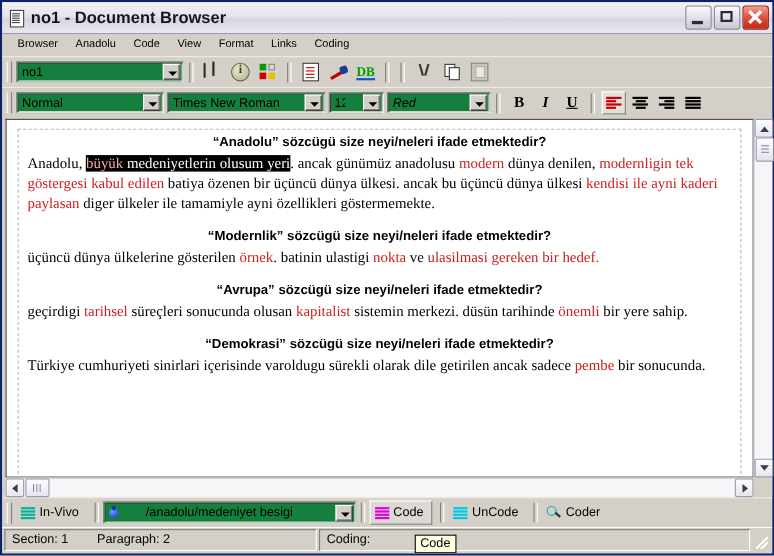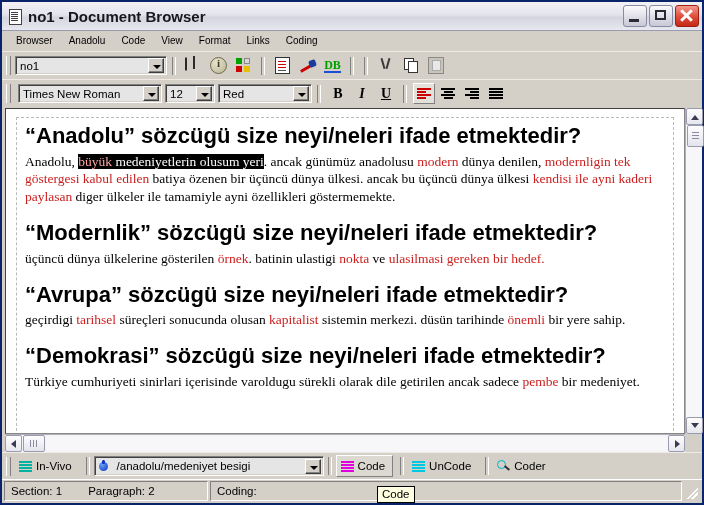--- a/index.html
+++ b/index.html
@@ -99,26 +99,26 @@
     width: 2px; height: 18px; margin: 0 5px;
     border-left: 1px solid #808080;
     border-right: 1px solid #ffffff;
   }
   .grip {
     width: 3px; height: 19px; margin-right: 4px; flex: none;
     border-left: 1px solid #ffffff;
     border-right: 1px solid #808080;
   }
   .combo {
-    height: 19px; background: #e5e5e5;
+    height: 19px; background: #15803d;
     border: 1px solid #808080;
     border-right-color: #ffffff; border-bottom-color: #ffffff;
     box-shadow: inset 1px 1px 0 #404040, inset -1px -1px 0 #d4d0c8;
     display: flex; align-items: center;
-    box-sizing: border-box; flex: none;
+    box-sizing: border-box; flex: none; gap: 16px;
   }
   .combo .cval {
     flex: 1; padding-left: 4px; font-size: 11.5px; color: #000;
     white-space: nowrap; overflow: hidden;
   }
   .combo .carrow {
     width: 16px; height: 15px; margin-right: 2px; flex: none;
     background: #d4d0c8;
     border: 1px solid #ffffff;
     border-right-color: #404040; border-bottom-color: #404040;
@@ -201,22 +201,22 @@
   .page-inner {
     margin: 8px 10px 0 10px;
     border: 1px dashed #b9b9b9;
     border-bottom: none;
     padding: 4px 8px 0 8px;
     min-height: 100%;
     box-sizing: border-box;
   }
   .h1 {
     font-family: "Liberation Sans", sans-serif;
-    font-size: 22px; font-weight: bold; color: #000;
-    margin: 0 0 3px 0; line-height: 1.25;
+    font-size: 12px; font-weight: bold; color: #000;
+    margin: 0 0 3px 0; line-height: 1.25; text-align: center;
   }
   .sec { margin-bottom: 13px; }
   .para {
     font-family: "Liberation Serif", serif;
     font-size: 13.5px; color: #000; line-height: 1.33;
     margin: 0; text-align: left;
   }
   .red { color: #cc2020; }
   .sel {
     background: #000000; color: #ffffff;
@@ -325,21 +325,21 @@
     padding: 1px 2px 2px 2px;
   }
   .spanel {
     border: 1px solid #808080;
     border-right-color: #ffffff; border-bottom-color: #ffffff;
     display: flex; align-items: center;
     font-size: 11.5px; color: #000;
     padding: 0 6px; box-sizing: border-box;
     margin-right: 2px;
   }
-  .spanel.p1 { width: 204px; gap: 26px; align-items: center; }
+  .spanel.p1 { width: 284px; gap: 26px; align-items: center; }
   .spanel.p2 { flex: 1; }
   .grip-res {
     width: 16px; position: relative; flex: none;
   }
   .grip-res::after {
     content: ""; position: absolute; right: 2px; bottom: 2px;
     width: 11px; height: 11px;
     background:
       linear-gradient(135deg, transparent 46%, #ffffff 46%, #ffffff 58%, transparent 58%),
       linear-gradient(135deg, transparent 66%, #ffffff 66%, #ffffff 78%, transparent 78%);
@@ -430,32 +430,36 @@
           <i></i>
         </span>
       </span>
     <span class="tbtn">
         <span class="ic-paste"></span>
       </span>
   </div>
 
   <div class="toolbar">
     <span class="grip"></span>
+    <span class="combo" style="width:134px;">
+      <span class="cval">Normal</span>
+      <span class="carrow"></span>
+    </span>
     <span style="width:3px;"></span>
     <span class="combo" style="width:144px;">
       <span class="cval">Times New Roman</span>
       <span class="carrow"></span>
     </span>
     <span style="width:3px;"></span>
     <span class="combo" style="width:50px;">
       <span class="cval">12</span>
       <span class="carrow"></span>
     </span>
     <span style="width:3px;"></span>
-    <span class="combo" style="width:94px;">
+    <span class="combo" style="width:94px;font-style:italic;">
       <span class="cval">Red</span>
       <span class="carrow"></span>
     </span>
     <span class="tb-sep"></span>
     <span class="fmt-btn b">B</span>
     <span class="fmt-btn i">I</span>
     <span class="fmt-btn u">U</span>
     <span class="tb-sep"></span>
     <span class="fmt-btn pressed">
       <span class="align-ic red">
@@ -506,21 +510,21 @@
             <p class="para"><span>üçüncü dünya ülkelerine gösterilen </span><span class="red">örnek</span><span>. batinin ulastigi </span><span class="red">nokta</span><span> ve </span><span class="red">ulasilmasi gereken bir hedef.</span></p>
           </div>
 
           <div class="sec">
             <h1 class="h1">“Avrupa” sözcügü size neyi/neleri ifade etmektedir?</h1>
             <p class="para"><span>geçirdigi </span><span class="red">tarihsel</span><span> süreçleri sonucunda olusan </span><span class="red">kapitalist</span><span> sistemin merkezi. düsün tarihinde </span><span class="red">önemli</span><span> bir yere sahip.</span></p>
           </div>
 
           <div class="sec">
             <h1 class="h1">“Demokrasi” sözcügü size neyi/neleri ifade etmektedir?</h1>
-            <p class="para"><span>Türkiye cumhuriyeti sinirlari içerisinde varoldugu sürekli olarak dile getirilen ancak sadece </span><span class="red">pembe</span><span> bir medeniyet.</span></p>
+            <p class="para"><span>Türkiye cumhuriyeti sinirlari içerisinde varoldugu sürekli olarak dile getirilen ancak sadece </span><span class="red">pembe</span><span> bir sonucunda.</span></p>
           </div>
 
         </div>
       </div>
 
       <div class="vsb">
         <span class="sbtn up">
             <i class="ar"></i>
           </span>
         <span class="sthumb"></span>

